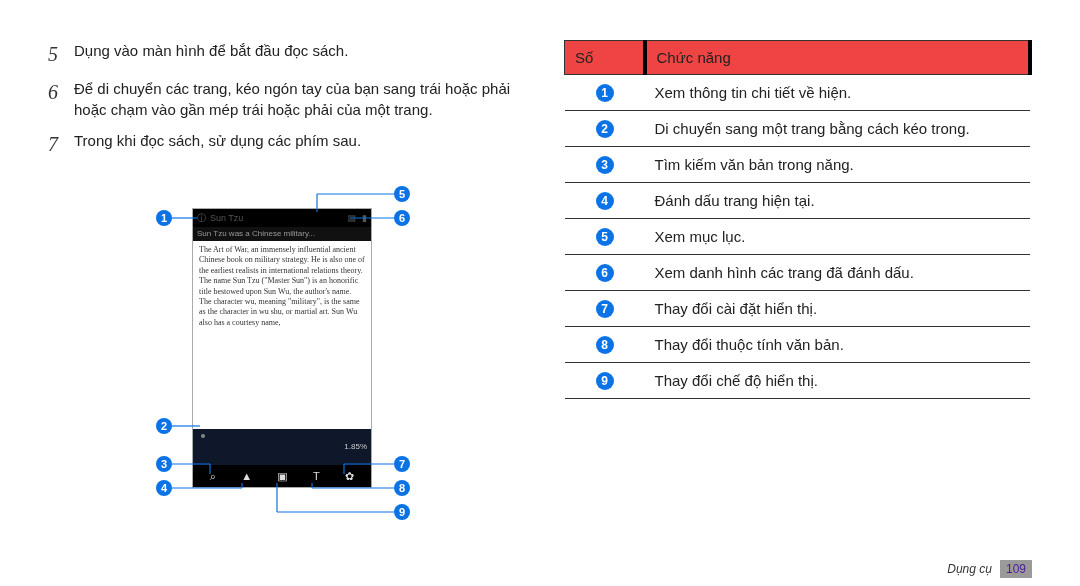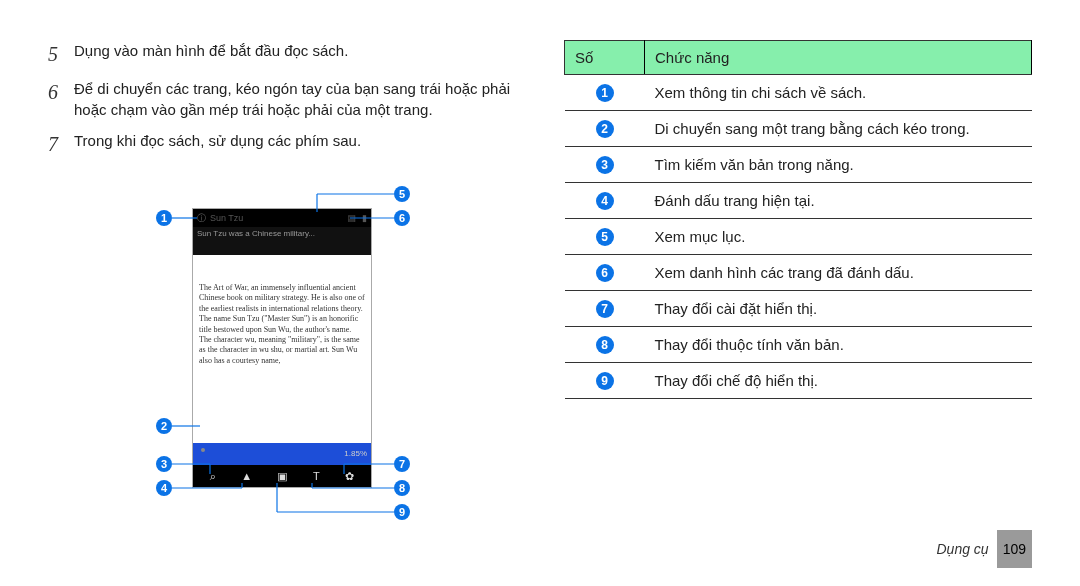--- a/index.html
+++ b/index.html
@@ -72,48 +72,47 @@
     height: 18px;
     background: #000;
     display: flex;
     justify-content: flex-start;
     align-items: center;
     color: rgba(255,255,255,0.2);
     font-size: 9px;
     padding: 0 4px;
   }
   .phone .title {
-    height: 28px;
+    height: 14px;
     background: #111;
     color: #999;
     font-size: 8px;
     line-height: 14px;
     padding: 0 4px;
     white-space: nowrap;
     overflow: hidden;
   }
   .phone .content {
     flex: 1 1 auto;
     background: #fff;
     color: #333;
     font-size: 8px;
     line-height: 1.3;
     padding: 4px 6px;
     font-family: "Times New Roman", serif;
     overflow: hidden;
-    margin-top: 24px;
   }
   .phone .progress {
     height: 14px;
-    background: #1d4ed8;
+    background: #0f172a;
     color: #ccc;
     font-size: 8px;
     line-height: 14px;
     text-align: right;
-    padding: 4px 4px;
+    padding: 11px 4px;
     position: relative;
   }
   .phone .progress .dot {
     position: absolute;
     left: 8px;
     top: 5px;
     width: 4px;
     height: 4px;
     background: #888;
     border-radius: 50%;
@@ -166,24 +165,24 @@
     font-size: 15px;
   }
   table.func th, table.func td {
     text-align: left;
     vertical-align: middle;
     padding: 8px 10px;
     border-top: 1px solid #333;
     border-bottom: 1px solid #333;
   }
   table.func th {
-    background: #86efac;
+    background: #ef4444;
     font-weight: normal;
     border-left: 1px solid #333;
-    border-right: 1px solid #000000;
+    border-right: 4px solid #000000;
     margin-left: 24px;
   }
   table.func td.num {
     width: 60px;
     text-align: center;
   }
   table.func td.num .badge {
     display: inline-block;
     width: 18px;
     height: 18px;
@@ -192,34 +191,34 @@
     color: #fff;
     font-size: 12px;
     font-weight: bold;
     text-align: center;
     line-height: 18px;
   }
   
   .footer {
     position: absolute;
     right: 48px;
-    bottom: 18px;
+    bottom: 8px;
     display: flex;
     align-items: center;
-    font-size: 14px;
+    font-size: 12px;
   }
   .footer .label {
     font-style: italic;
     color: #333;
     margin-right: 8px;
   }
   .footer .pnum {
     background: #9a9a9a;
-    color: #000000;
-    padding: 11px 6px;
+    color: #4c1d95;
+    padding: 2px 6px;
     font-style: normal;
   }
 </style>
 </head>
 <body>
 
 <div class="page">
 
   <div class="left">
     <div class="step">
@@ -296,21 +295,21 @@
     <table class="func">
       <thead>
         <tr>
           <th>Số</th>
           <th>Chức năng</th>
         </tr>
       </thead>
       <tbody>
         <tr>
             <td class="num"><span class="badge">1</span></td>
-            <td>Xem thông tin chi sách về sách.</td>
+            <td>Xem thông tin chi tiết về hiện.</td>
           </tr>
         <tr>
             <td class="num"><span class="badge">2</span></td>
             <td>Di chuyển sang một trang bằng cách kéo trong.</td>
           </tr>
         <tr>
             <td class="num"><span class="badge">3</span></td>
             <td>Tìm kiếm văn bản trong năng.</td>
           </tr>
         <tr>

